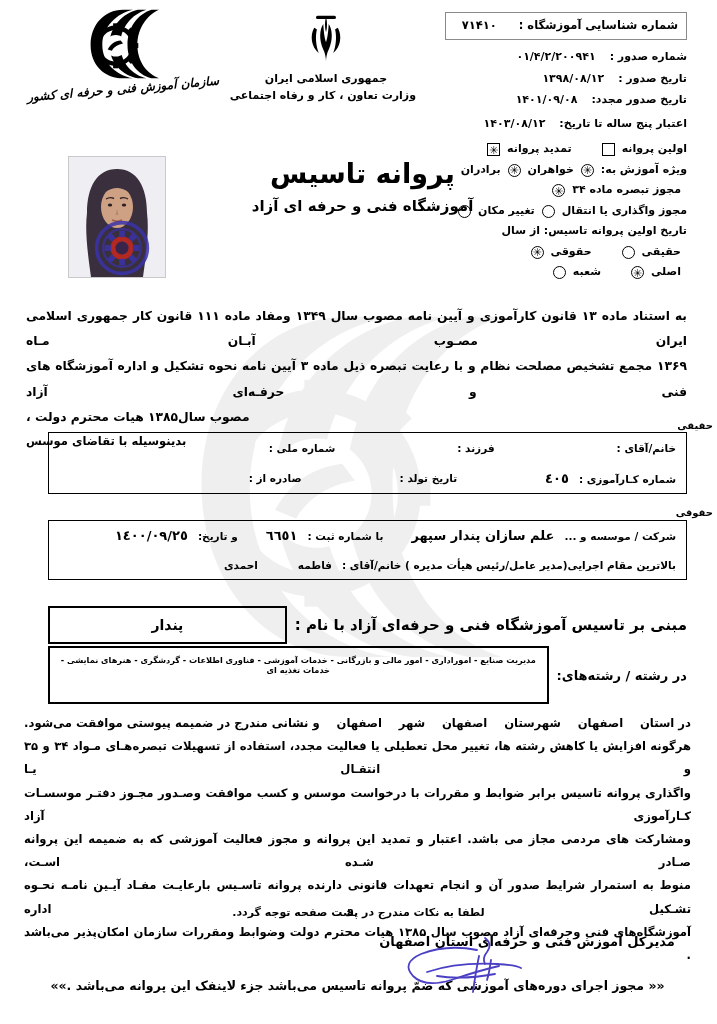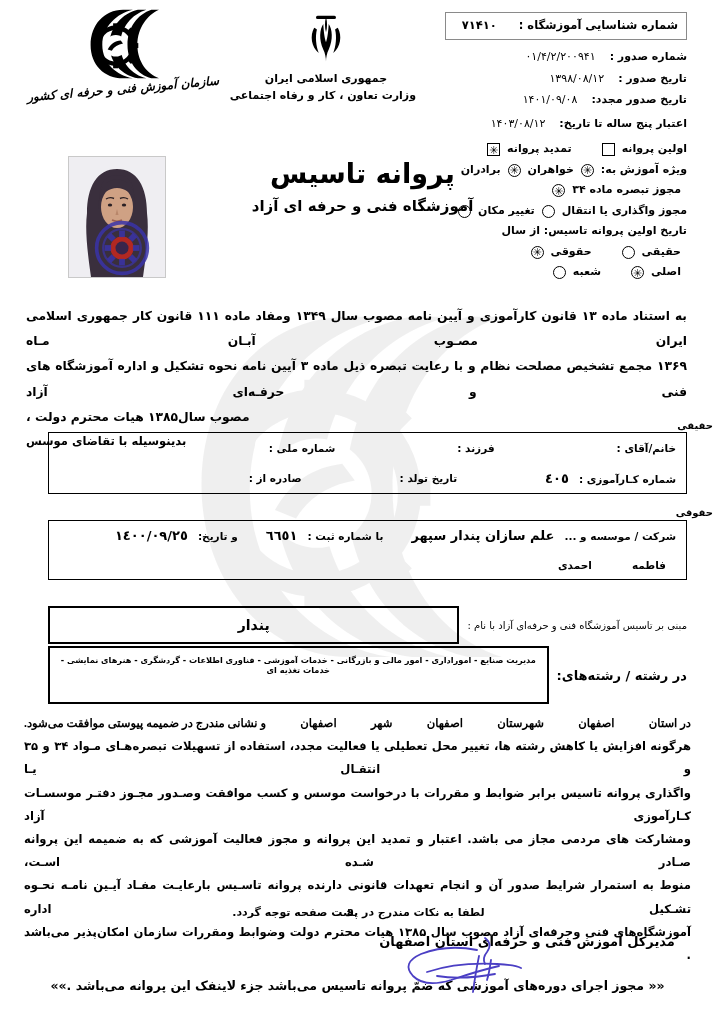--- a/index.html
+++ b/index.html
@@ -96,21 +96,21 @@
   .idbox .val { font-weight: 700; font-size: 11.5px; letter-spacing: .5px;}
 
   .row {
     display: flex;
     align-items: center;
     gap: 14px;
     margin-bottom: 5px;
     justify-content: flex-start;
   }
   .row .lbl { font-weight: 700; white-space: nowrap; }
-  .row .val { font-weight: 400; letter-spacing: .4px; white-space: nowrap; }
+  .row .val { font-weight: 700; letter-spacing: .4px; white-space: nowrap; }
 
   .row.valid { margin-top: 7px; margin-bottom: 9px; }
 
   
   .cbrow {
     display: flex;
     align-items: center;
     gap: 7px;
     margin-bottom: 4px;
     font-weight: 700;
@@ -245,21 +245,21 @@
   .namerow {
     position: absolute;
     top: 608px;
     right: 30px;
     left: 48px;
     height: 34px;
     display: flex;
     align-items: center;
     gap: 8px;
   }
-  .namerow .cap { font-size: 10px; font-weight: 400; white-space: nowrap; }
+  .namerow .cap { font-size: 15px; font-weight: 700; white-space: nowrap; }
   .namebox {
     flex: 1;
     height: 100%;
     border: 2px solid #000;
     display: flex;
     align-items: center;
     justify-content: center;
     font-size: 14px;
     font-weight: 700;
   }
@@ -292,21 +292,21 @@
     top: 712px;
     right: 26px;
     left: 24px;
     font-size: 11.6px;
     font-weight: 700;
     line-height: 2.0;
     text-align: justify;
     text-align-last: justify;
   }
   .closing .first { display:flex; gap: 0; justify-content: space-between; align-items:baseline; }
-  .closing .first span { white-space: nowrap; font-family: Liberation Serif, serif; }
+  .closing .first span { white-space: nowrap; }
   .closing .bold-note {
     text-align: center;
     text-align-last: center;
     font-size: 12.5px;
     font-weight: 700;
     margin-top: 6px;
   }
 
   .backnote {
     position: absolute;
@@ -573,20 +573,21 @@
         <span class="k">با شماره ثبت :</span>
         <span class="v bigval">٦٦٥١</span>
       </span>
       <span class="fld">
         <span class="k">و تاریخ:</span>
         <span class="v bigval">١٤٠٠/٠٩/٢٥</span>
       </span>
     </div>
     <div class="line l2">
       <span class="fld">
+        <span class="k">بالاترین مقام اجرایی(مدیر عامل/رئیس هیأت مدیره )  خانم/آقای :</span>
         <span class="v">فاطمه</span>
       </span>
       <span class="fld">
         <span class="v">احمدی</span>
       </span>
     </div>
   </div>
 
   <div class="namerow">
     <span class="cap">مبنی بر تاسیس آموزشگاه فنی و حرفه‌ای آزاد با نام :</span>

